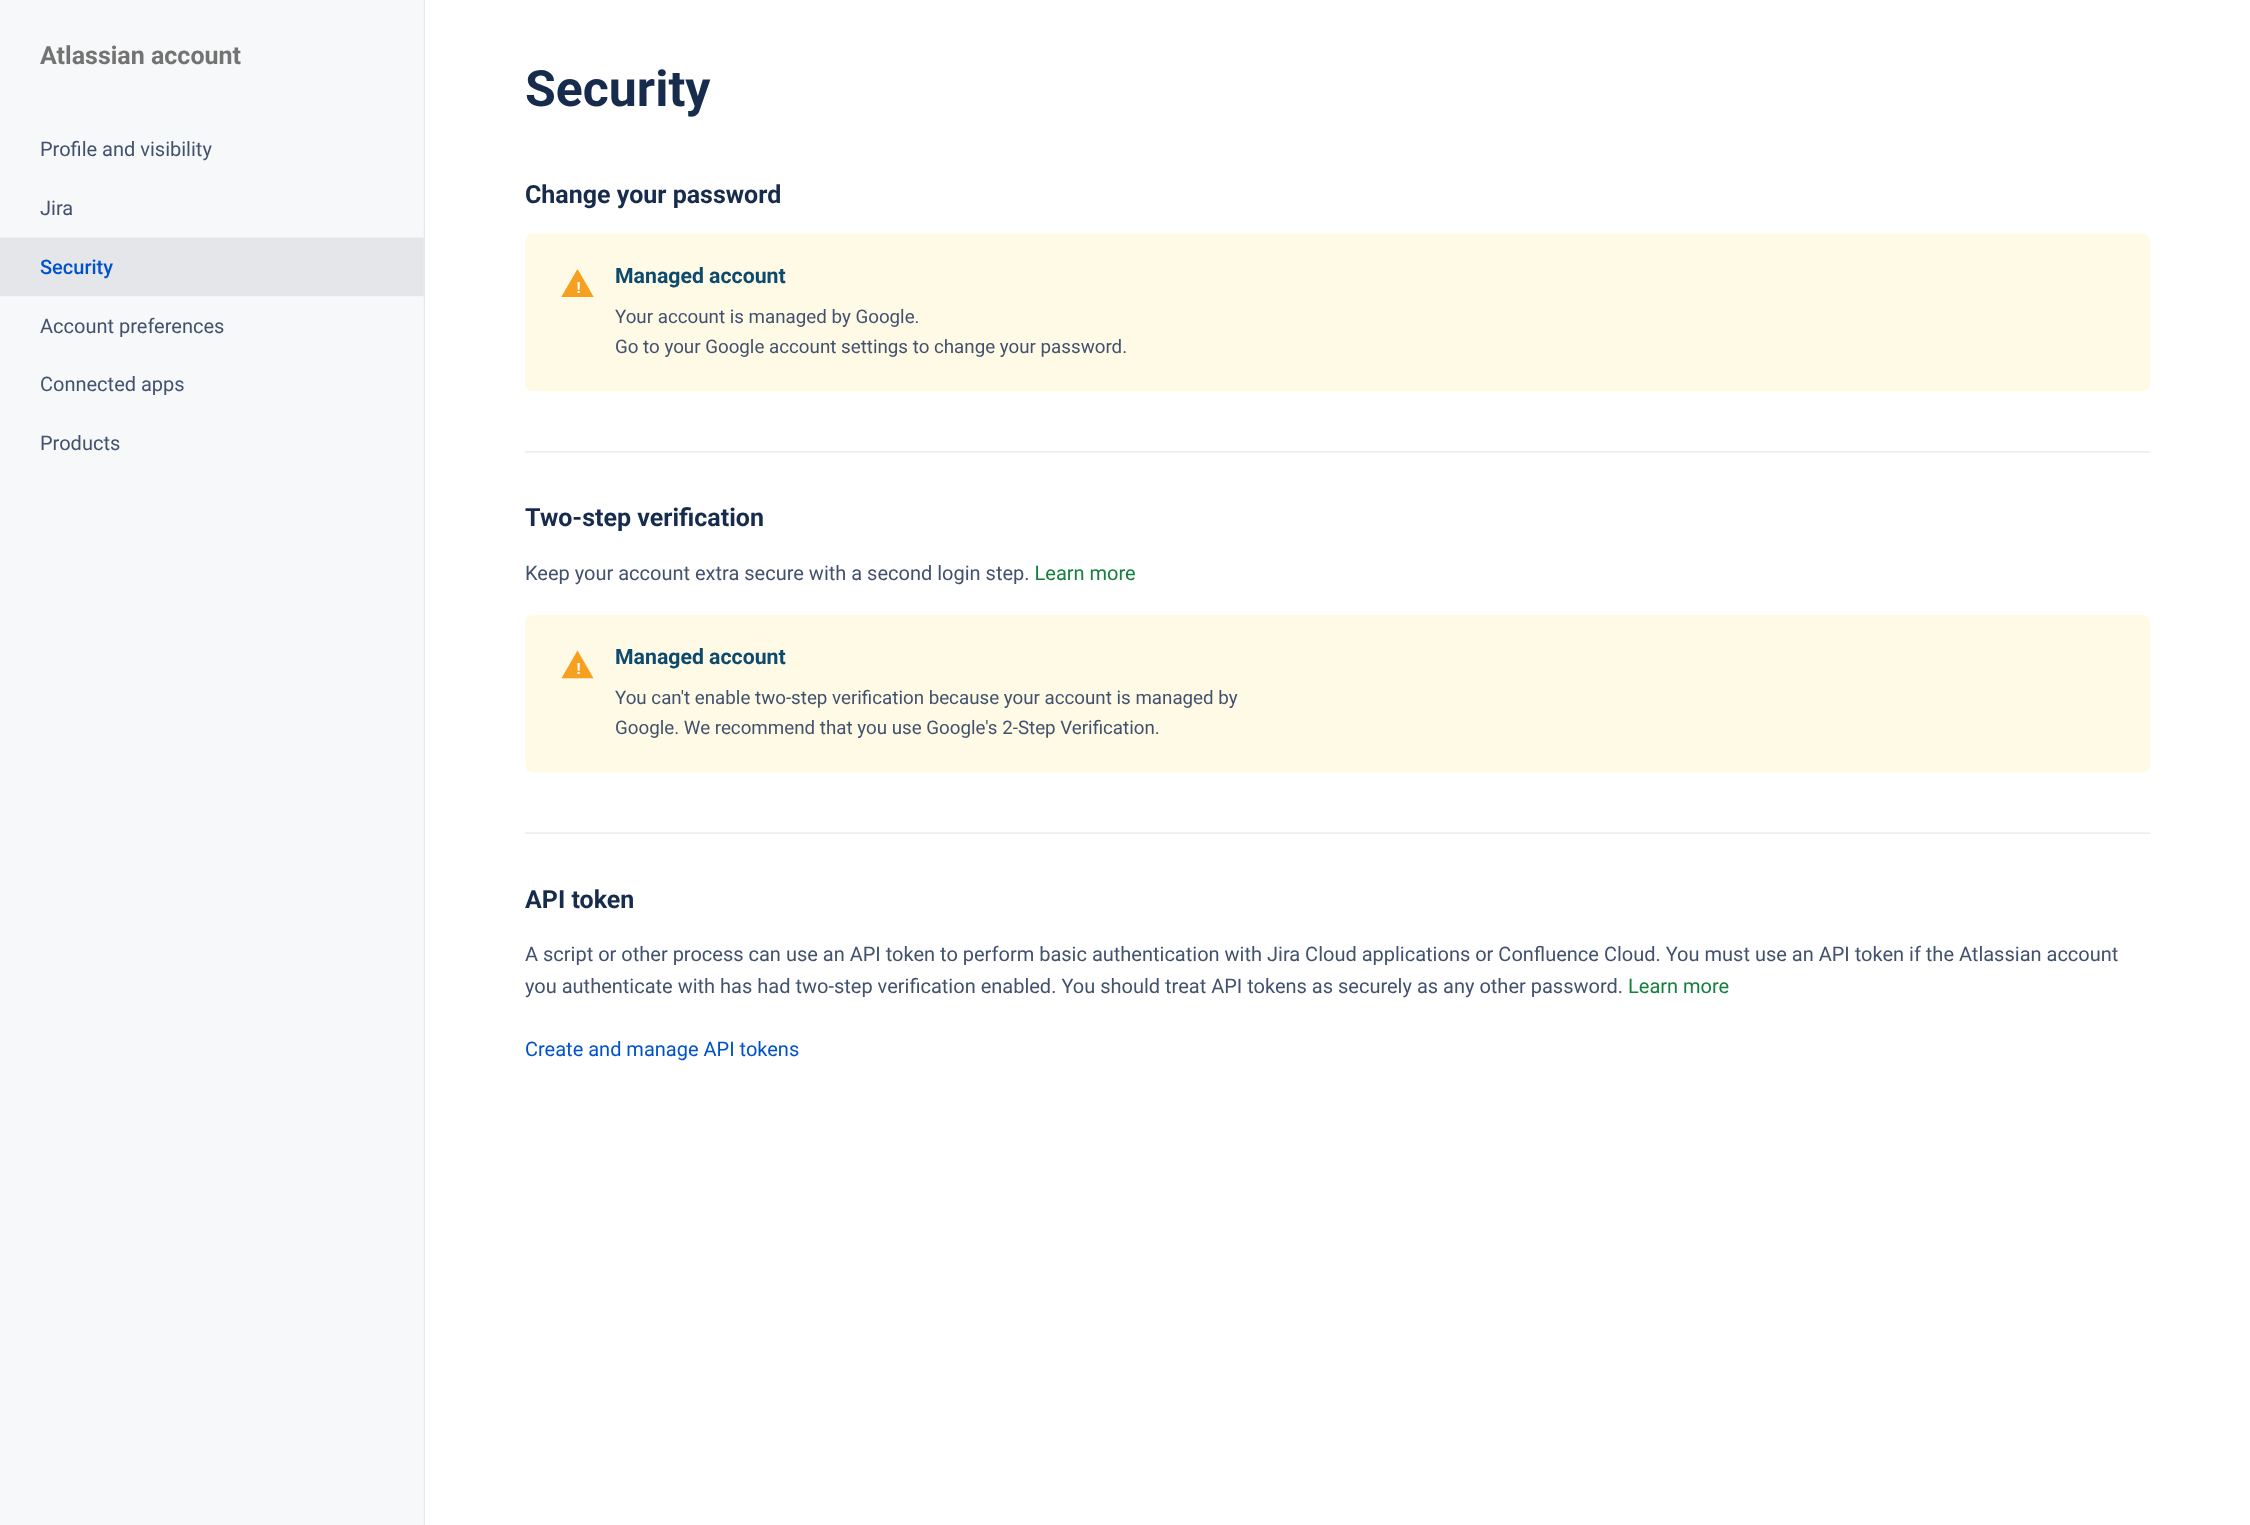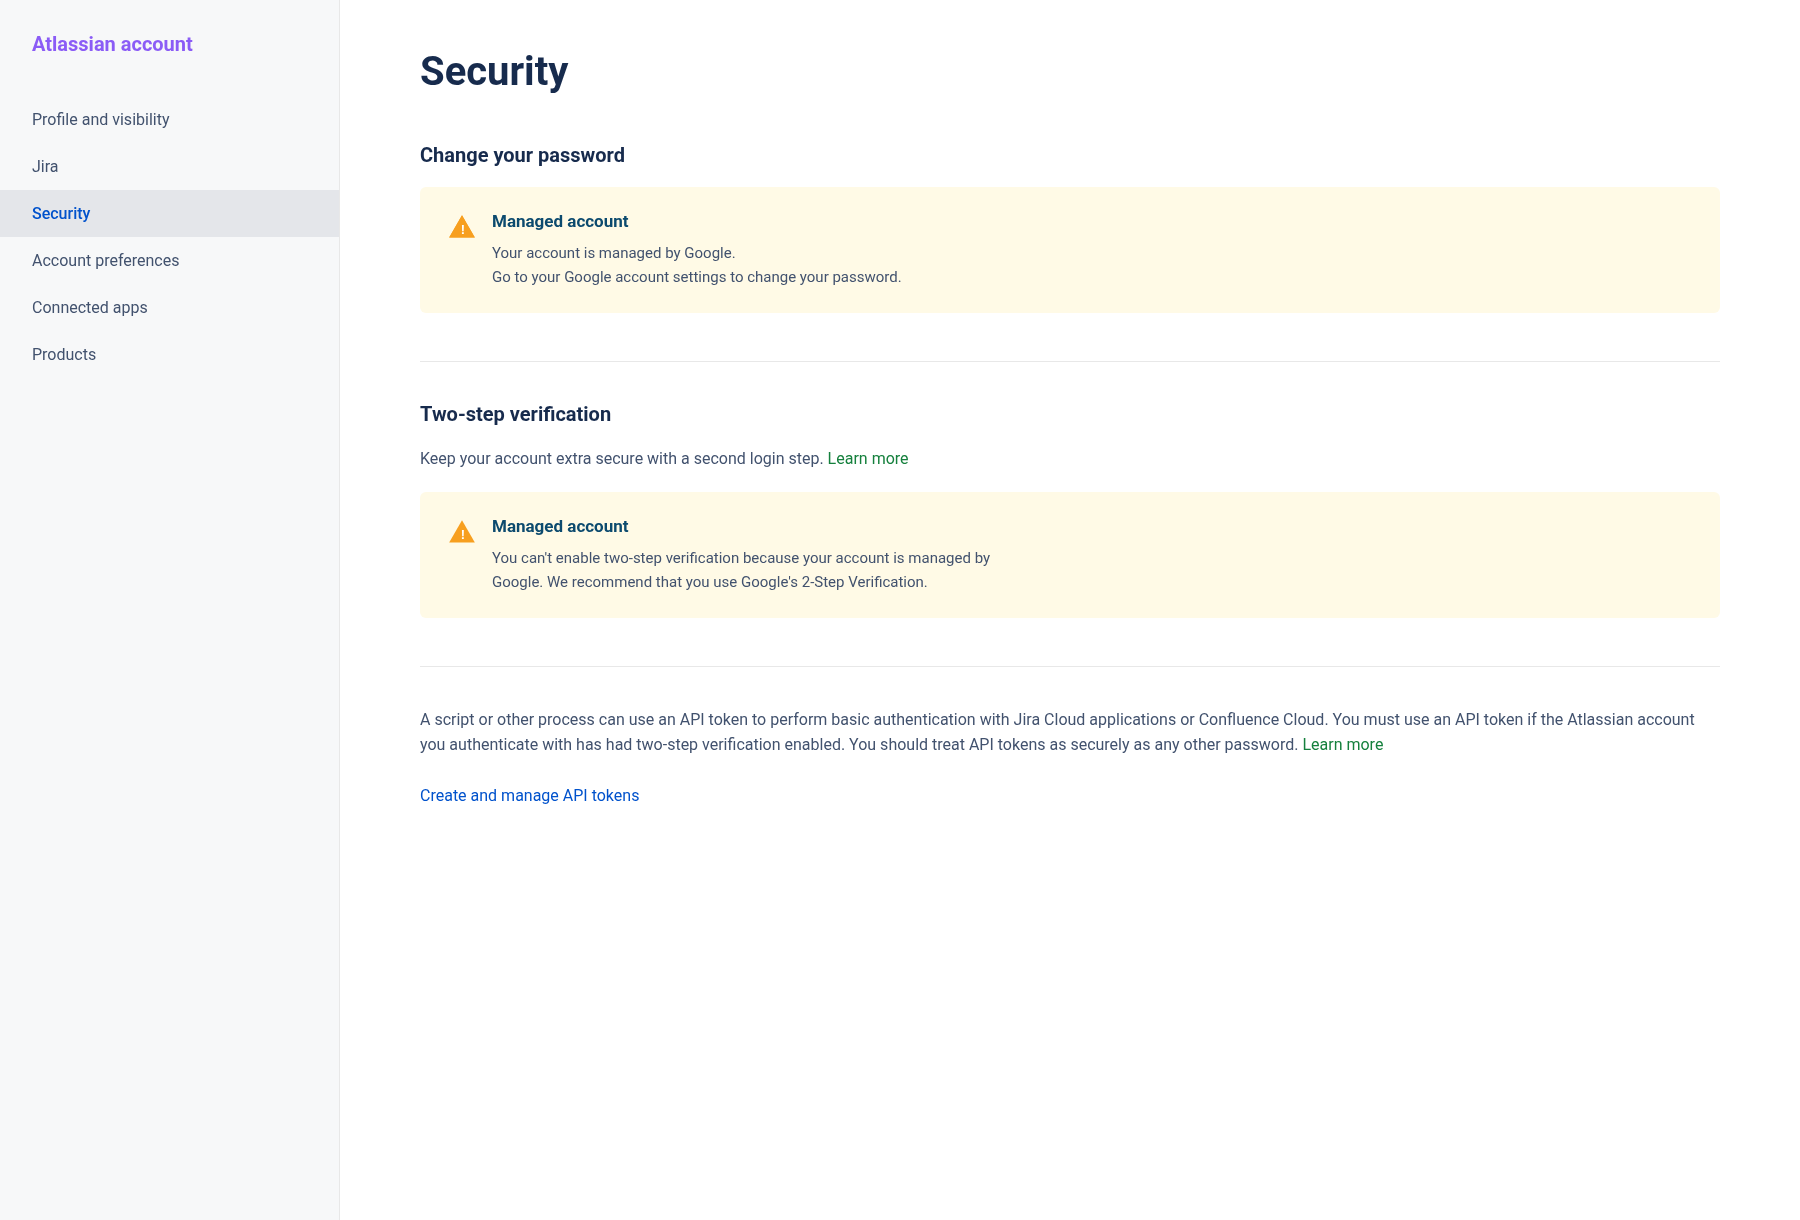--- a/index.html
+++ b/index.html
@@ -21,21 +21,21 @@
       width: 340px;
       min-width: 340px;
       background: #f7f8f9;
       padding: 32px 0;
       border-right: 1px solid #e8e8e8;
     }
 
     .sidebar-title {
       font-size: 20px;
       font-weight: 700;
-      color: #8b5cf6;
+      color: #737373;
       padding: 0 32px 40px 32px;
     }
 
     .sidebar-nav {
       list-style: none;
     }
 
     .sidebar-nav-item {
       padding: 14px 32px;
       font-size: 16px;
@@ -216,20 +216,21 @@
           <span>You can't enable two-step verification because your account is managed by</span><br>
           <span>Google. We recommend that you use Google's 2-Step Verification.</span>
         </div>
       </div>
     </div>
   </section>
 
   <hr class="section-divider">
 
   <section class="section">
+    <h2 class="section-title">API token</h2>
 
     <p class="section-description">
       <span>A script or other process can use an API token to perform basic authentication with Jira Cloud applications or Confluence Cloud. You must use an API token if the Atlassian account you authenticate with has had two-step verification enabled. You should treat API tokens as securely as any other password.</span>
       <a class="link">Learn more</a>
     </p>
 
     <a class="api-token-link">Create and manage API tokens</a>
   </section>
 </main>
 

